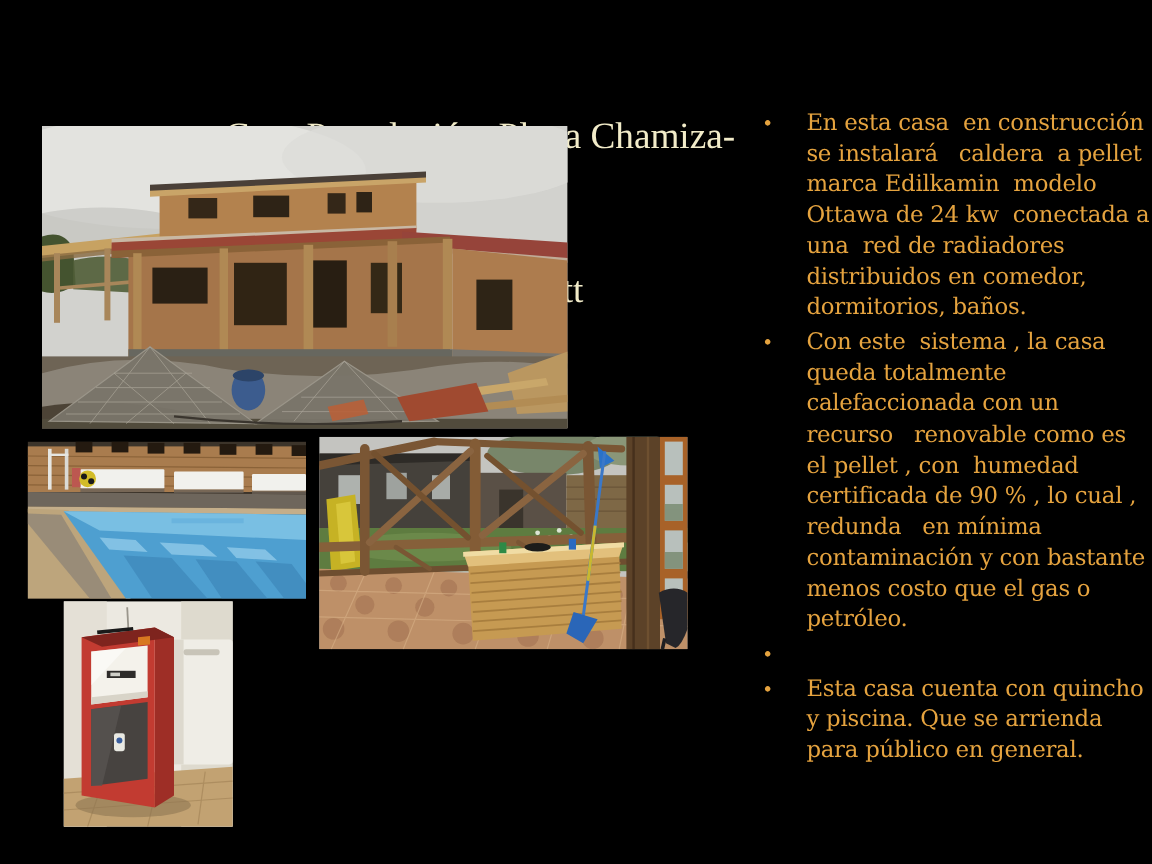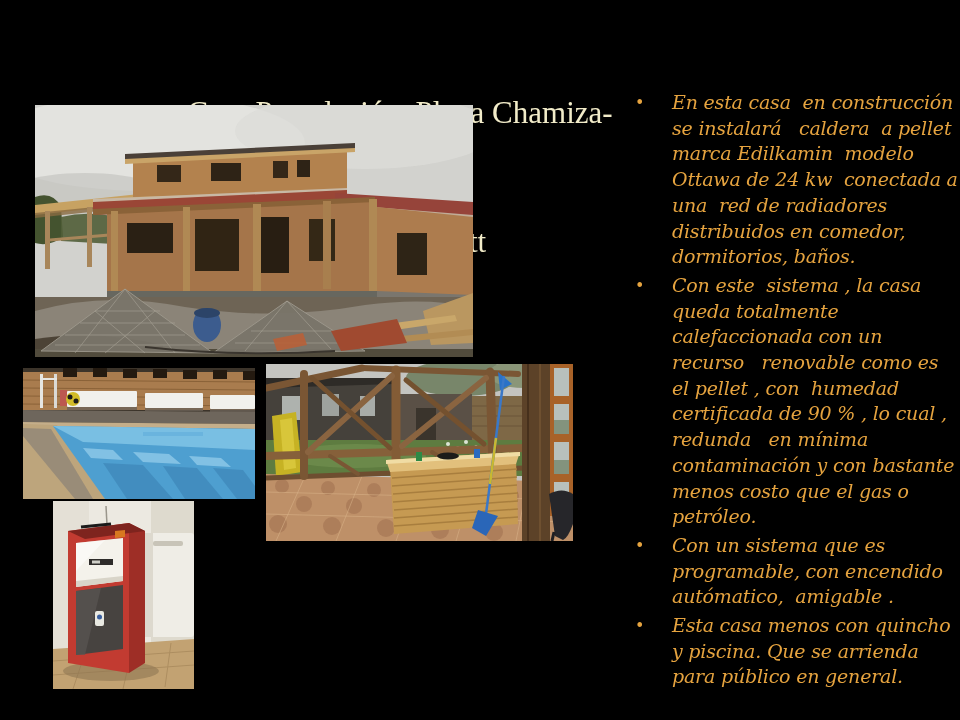--- a/index.html
+++ b/index.html
@@ -15,21 +15,21 @@
     font-family:"Liberation Serif",serif;
   }
   .bullets{
     position:absolute;top:90px;left:630px;width:330px;
     color:var(--body-color,#E5A33F);
     font-family:"DejaVu Serif",serif;
     font-size:19px;line-height:25.7px;letter-spacing:-0.2px;
   }
   .bullet{display:flex;margin-bottom:3px;}
   .bullet .dot{flex:0 0 37px;width:37px;padding-left:5px;font-size:16px;}
-  .bullet .text{flex:1;white-space:pre-wrap;font-style:italic;}
+  .bullet .text{flex:1;white-space:pre-wrap;}
   .photo{position:absolute;display:block;margin:0;padding:0;}
   .photo svg{display:block;width:100%;height:100%;}
   .photo-construction{left:35px;top:105px;width:438px;height:252px;}
   .photo-pool{left:23px;top:368px;width:232px;height:131px;}
   .photo-quincho{left:266px;top:364px;width:307px;height:177px;}
   .photo-boiler{left:53px;top:501px;width:141px;height:188px;}
 </style>
 </head>
 <body>
 
@@ -305,22 +305,21 @@
       <span class="text">En esta casa  en construcción se instalará   caldera  a pellet marca Edilkamin  modelo Ottawa de 24 kw  conectada a una  red de radiadores distribuidos en comedor, dormitorios, baños.</span>
     </div>
 
     <div class="bullet">
       <span class="dot">•</span>
       <span class="text">Con este  sistema , la casa queda totalmente calefaccionada con un recurso   renovable como es el pellet , con  humedad certificada de 90 % , lo cual , redunda   en mínima contaminación y con bastante menos costo que el gas o petróleo.</span>
     </div>
 
     <div class="bullet">
       <span class="dot">•</span>
-      <span class="text">Con un sistema que es programable, con encendido autómatico,  amigable .</span>
     </div>
 
     <div class="bullet">
       <span class="dot">•</span>
-      <span class="text">Esta casa menos con quincho y piscina. Que se arrienda para público en general.</span>
+      <span class="text">Esta casa cuenta con quincho y piscina. Que se arrienda para público en general.</span>
     </div>
   </div>
 
 </div>
 
 </body></html>

